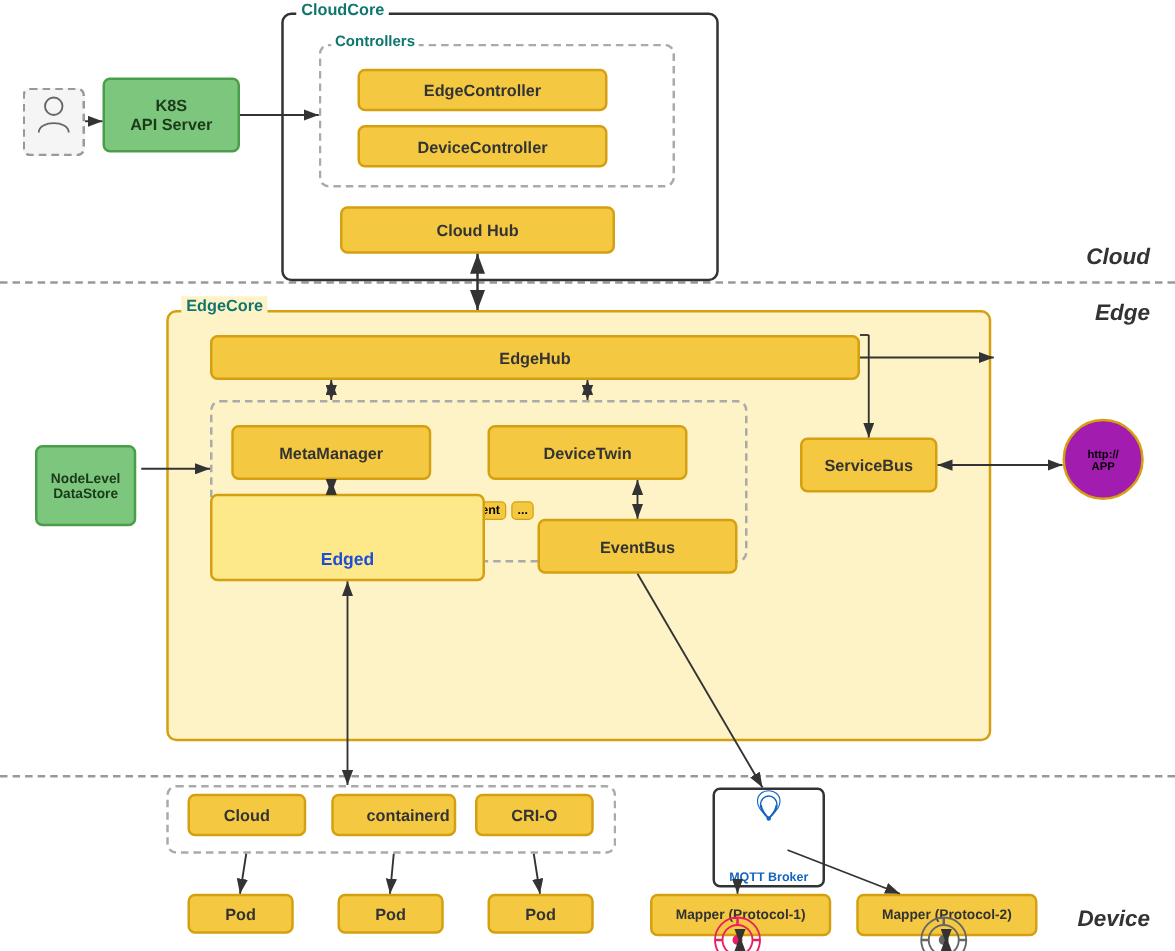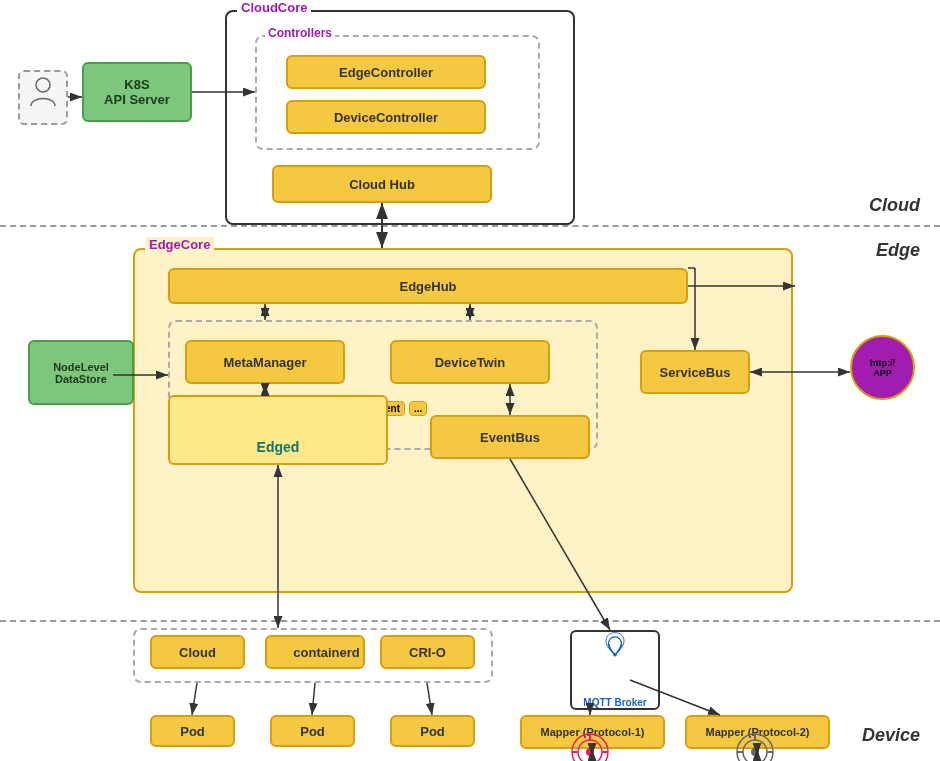--- a/index.html
+++ b/index.html
@@ -53,21 +53,21 @@
 
     .box-orange {
       background: #f5c842;
       border: 2px solid #d4a010;
       color: #333;
     }
 
     .box-orange-light {
       background: #fde98a;
       border: 2px solid #d4a010;
-      color: #0f766e;
+      color: #1d4ed8;
     }
 
     
     .container-box {
       position: absolute;
       border-radius: 8px;
       border: 2px solid #333;
       background: transparent;
     }
 
@@ -82,21 +82,21 @@
       position: absolute;
       border-radius: 8px;
       border: 2px solid #d4a010;
       background: #fef3c7;
     }
 
     .container-label {
       position: absolute;
       font-size: 13px;
       font-weight: bold;
-      color: #a21caf;
+      color: #0f766e;
       background: transparent;
     }
 
     
     .arrows-svg {
       position: absolute;
       top: 0;
       left: 0;
       width: 940px;
       height: 761px;
@@ -248,21 +248,21 @@
   </div>
 
   <div class="box box-orange" style="left: 430px; top: 415px; width: 160px; height: 44px;">
     <span>EventBus</span>
   </div>
 
   <div class="box box-orange" style="left: 640px; top: 350px; width: 110px; height: 44px;">
     <span>ServiceBus</span>
   </div>
 
-  <div class="node-store" style="left: 28px; top: 340px; width: 106px; height: 65px;">
+  <div class="node-store" style="left: 28px; top: 356px; width: 81px; height: 65px;">
     <span style="white-space: pre-line; text-align: center; font-size: 11px;">NodeLevel
 DataStore</span>
   </div>
 
   <div class="app-circle" style="left: 850px; top: 335px; width: 65px; height: 65px;">
     <span style="font-size: 9px; font-weight: bold; text-align: center; white-space: pre-line;">http://<br>APP</span>
   </div>
 
   <div class="container-box-dashed" style="left: 133px; top: 628px; width: 360px; height: 55px;"></div>
 

